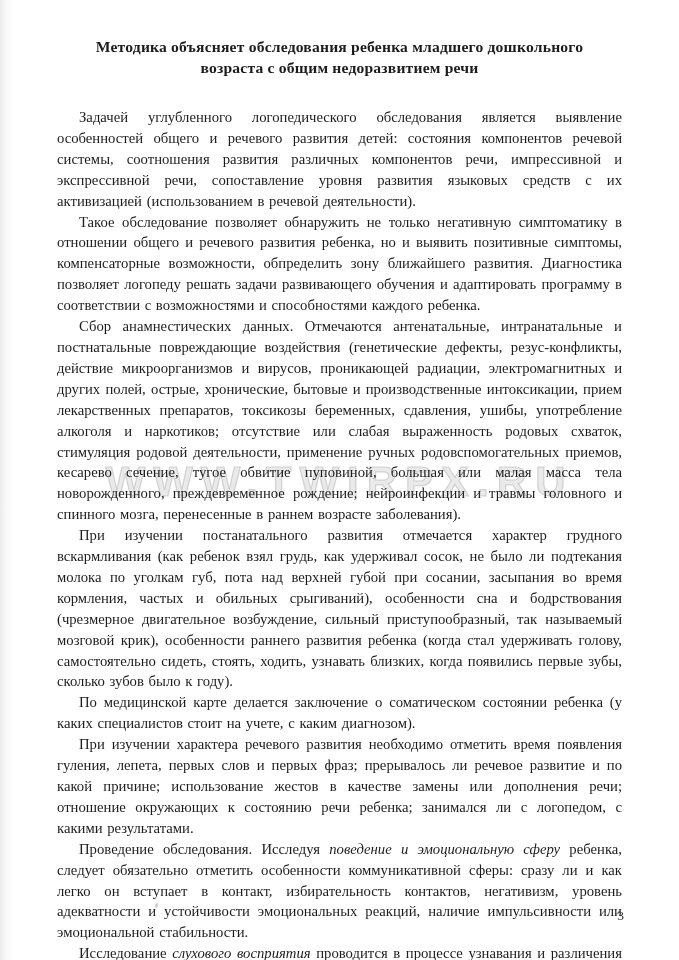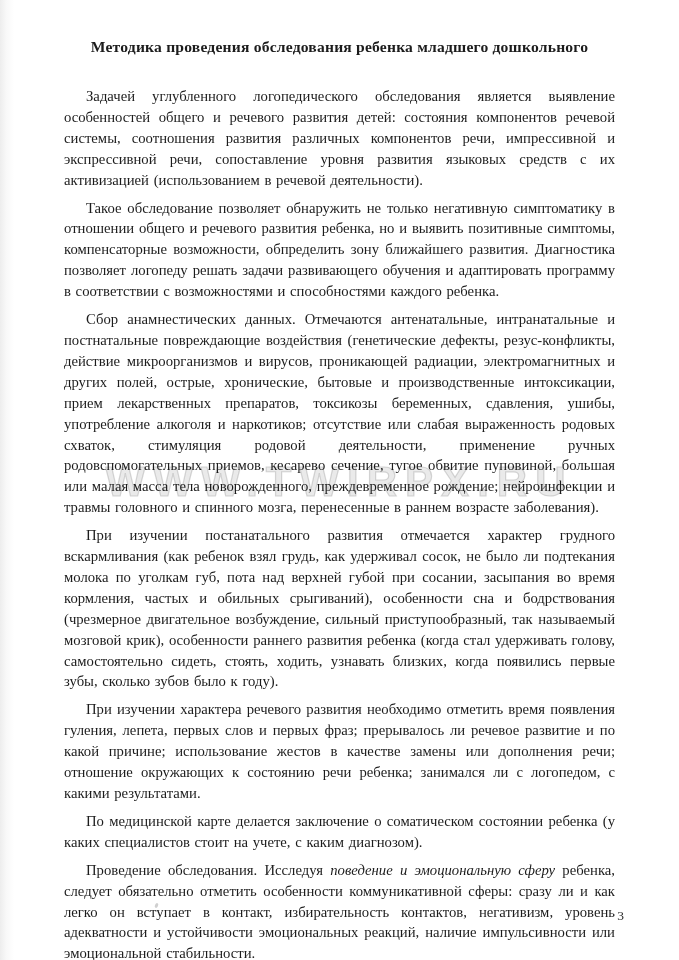--- a/index.html
+++ b/index.html
@@ -28,21 +28,21 @@
     font-size: 15.6px;
     line-height: 21px;
     letter-spacing: 0.2px;
   }
   .body-text {
     margin-top: 29px;
     font-size: 14.7px;
     line-height: 20.9px;
   }
   .para {
-    margin: 7px;
+    margin: 0;
     text-align: justify;
     text-indent: 22px;
     word-spacing: 1px;
   }
   .run-bold { font-weight: normal; }
   .run-bolditalic { font-weight: normal; font-style: italic; }
   .watermark {
     position: absolute;
     left: 57px;
     top: 458px;
@@ -78,30 +78,31 @@
 </style>
 </head>
 <body>
 
 <div class="page">
 
   <div class="watermark">WWW.TWIRPX.RU</div>
 
   <div class="content">
     <div class="title">
-      <div>Методика проведения обследования ребенка младшего дошкольного</div>
+      <div>Методика объясняет обследования ребенка младшего дошкольного</div>
+      <div>возраста с общим недоразвитием речи</div>
     </div>
 
     <div class="body-text">
         <p class="para"><span>Задачей углубленного логопедического обследования является выявление особенностей общего и речевого развития детей: состояния компонентов речевой системы, соотношения развития различных компонентов речи, импрессивной и экспрессивной речи, сопоставление уровня развития языковых средств с их активизацией (использованием в речевой деятельности).</span></p>
         <p class="para"><span>Такое обследование позволяет обнаружить не только негативную симптоматику в отношении общего и речевого развития ребенка, но и выявить позитивные симптомы, компенсаторные возможности, обпределить зону ближайшего развития. Диагностика позволяет логопеду решать задачи развивающего обучения и адаптировать программу в соответствии с возможностями и способностями каждого ребенка.</span></p>
         <p class="para"><span class="run-bold">Сбор анамнестических данных</span><span>. Отмечаются антенатальные, интранатальные и постнатальные повреждающие воздействия (генетические дефекты, резус-конфликты, действие микроорганизмов и вирусов, проникающей радиации, электромагнитных и других полей, острые, хронические, бытовые и производственные интоксикации, прием лекарственных препаратов, токсикозы беременных, сдавления, ушибы, употребление алкоголя и наркотиков; отсутствие или слабая выраженность родовых схваток, стимуляция родовой деятельности, применение ручных родовспомогательных приемов, кесарево сечение, тугое обвитие пуповиной, большая или малая масса тела новорожденного, преждевременное рождение; нейроинфекции и травмы головного и спинного мозга, перенесенные в раннем возрасте заболевания).</span></p>
         <p class="para"><span>При изучении постанатального развития отмечается характер грудного вскармливания (как ребенок взял грудь, как удерживал сосок, не было ли подтекания молока по уголкам губ, пота над верхней губой при сосании, засыпания во время кормления, частых и обильных срыгиваний), особенности сна и бодрствования (чрезмерное двигательное возбуждение, сильный приступообразный, так называемый мозговой крик), особенности раннего развития ребенка (когда стал удерживать голову, самостоятельно сидеть, стоять, ходить, узнавать близких, когда появились первые зубы, сколько зубов было к году).</span></p>
+        <p class="para"><span>По медицинской карте делается заключение о соматическом состоянии ребенка (у каких специалистов стоит на учете, с каким диагнозом).</span></p>
         <p class="para"><span>При изучении характера речевого развития необходимо отметить время появления гуления, лепета, первых слов и первых фраз; прерывалось ли речевое развитие и по какой причине; использование жестов в качестве замены или дополнения речи; отношение окружающих к состоянию речи ребенка; занимался ли с логопедом, с какими результатами.</span></p>
-        <p class="para"><span>По медицинской карте делается заключение о соматическом состоянии ребенка (у каких специалистов стоит на учете, с каким диагнозом).</span></p>
         <p class="para"><span class="run-bold">Проведение обследования</span><span>. Исследуя </span><span class="run-bolditalic">поведение и эмоциональную сферу</span><span> ребенка, следует обязательно отметить особенности коммуникативной сферы: сразу ли и как легко он вступает в контакт, избирательность контактов, негативизм, уровень адекватности и устойчивости эмоциональных реакций, наличие импульсивности или эмоциональной стабильности.</span></p>
         <p class="para"><span>Исследование </span><span class="run-bolditalic">слухового восприятия</span><span> проводится в процессе узнавания и различения контрастного звучания двух игрушек. Логопед показывает ребенку две игрушки, например деревянный молоточек и дудочку; металлический колокольчик и свисток; резинового цыпленка-пищалку и погремушку, называет их, объясняет, как можно издавать звуки с помощью этих игрушек, и предлагает ребенку поиграть с ними. Затем логопед закрывает игрушки маленькой ширмой и производит за ней звуки с помощью игрушек. Ребенок узнает и называет игрушки. При отсутствии</span></p>
       </div>
   </div>
 
   <div class="scan-speck"></div>
 
   <div class="page-number">3</div>
 
 </div>

